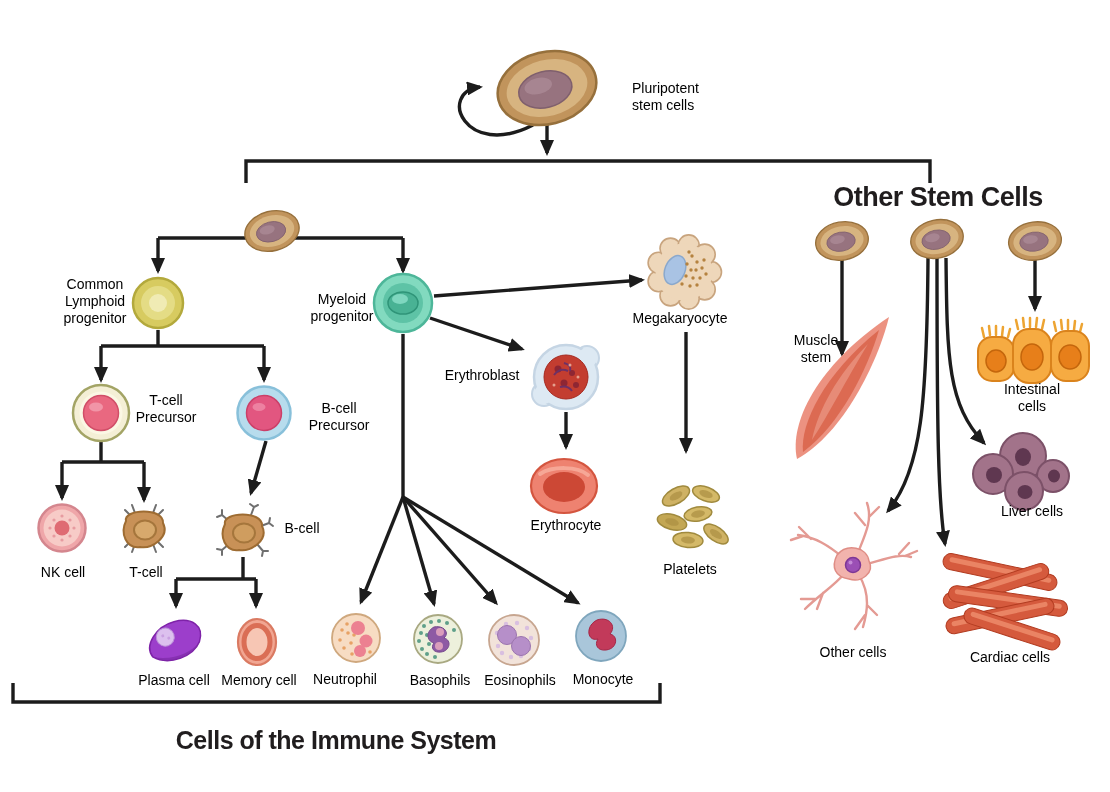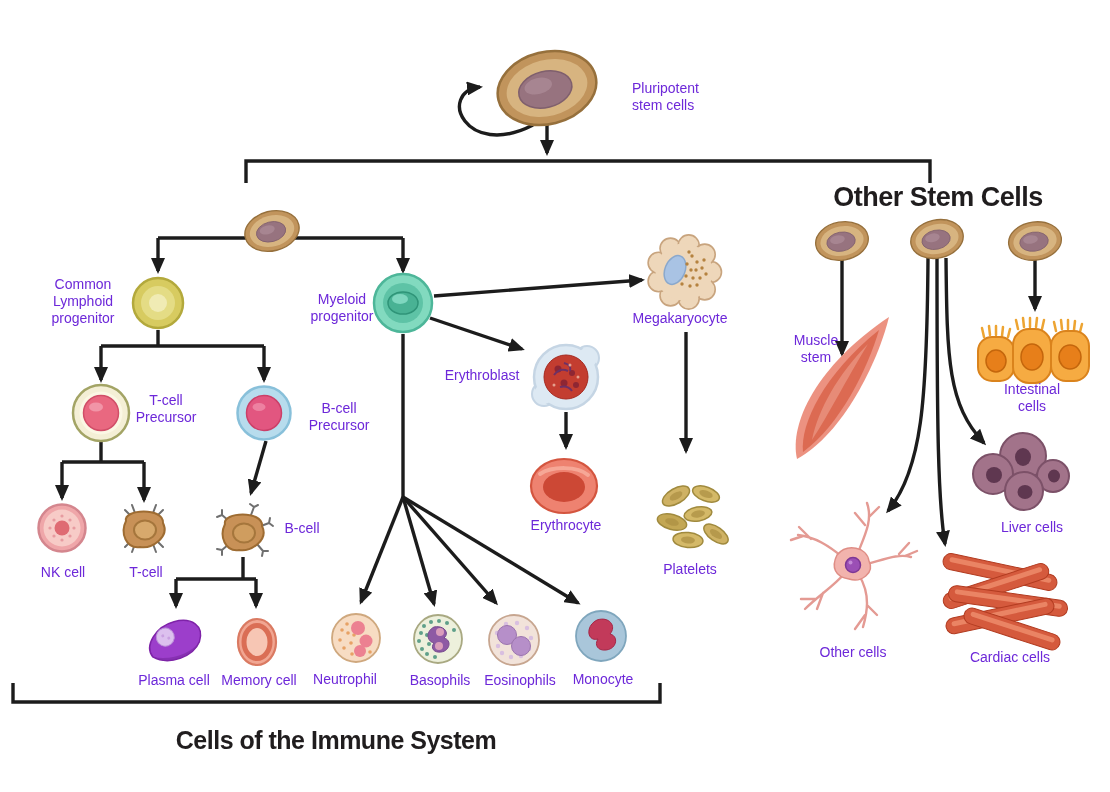--- a/index.html
+++ b/index.html
@@ -1,20 +1,20 @@
 <!DOCTYPE html>
 <html><head>
 <meta charset="utf-8">
 <style>
   html,body{margin:0;padding:0;background:#ffffff;}
   .stage{position:relative;width:1110px;height:792px;background:#ffffff;overflow:hidden;
          font-family:"Liberation Sans",sans-serif;}
   .stage svg{position:absolute;left:0;top:0;}
   .lbl{position:absolute;transform:translate(-50%,-50%);text-align:center;
-       font-size:14px;line-height:1.22;color:#6d28d9;white-space:pre-line;z-index:2;}
+       font-size:14px;line-height:1.22;color:#000000;white-space:pre-line;z-index:2;}
   .lbl.left-align{transform:translate(0,-50%);text-align:left;}
   .hdr{position:absolute;transform:translate(-50%,-50%);font-weight:bold;font-size:27px;
        color:#201d1e;white-space:nowrap;z-index:2;letter-spacing:-0.5px;}
   .caption{position:absolute;transform:translate(-50%,-50%);font-weight:bold;font-size:25px;
        color:#201d1e;white-space:nowrap;z-index:2;letter-spacing:-0.5px;}
 </style>
 </head>
 <body>
 
 <div class="stage">
@@ -369,21 +369,21 @@
           <rect x="-44" y="-4.5" width="88" height="5" rx="2.5" fill="#ef8f6e" opacity="0.8"></rect>
         </g>
   </g>
 </svg>
 
   <div class="hdr" style="left:938px;top:197px">Other Stem Cells</div>
   <div class="caption" style="left:336px;top:740px">Cells of the Immune System</div>
 
   <div class="lbl left-align" style="left:632px;top:97px">Pluripotent
 stem cells</div>
-  <div class="lbl" style="left:83px;top:302px">Common
+  <div class="lbl" style="left:95px;top:302px">Common
 Lymphoid
 progenitor</div>
   <div class="lbl" style="left:342px;top:308px">Myeloid
 progenitor</div>
   <div class="lbl" style="left:166px;top:409px">T-cell
 Precursor</div>
   <div class="lbl" style="left:339px;top:417px">B-cell
 Precursor</div>
   <div class="lbl" style="left:63px;top:573px">NK cell</div>
   <div class="lbl" style="left:146px;top:573px">T-cell</div>
@@ -394,16 +394,16 @@
   <div class="lbl" style="left:440px;top:681px">Basophils</div>
   <div class="lbl" style="left:520px;top:681px">Eosinophils</div>
   <div class="lbl" style="left:603px;top:680px">Monocyte</div>
   <div class="lbl" style="left:482px;top:376px">Erythroblast</div>
   <div class="lbl" style="left:566px;top:526px">Erythrocyte</div>
   <div class="lbl" style="left:680px;top:319px">Megakaryocyte</div>
   <div class="lbl" style="left:690px;top:570px">Platelets</div>
   <div class="lbl" style="left:816px;top:349px">Muscle
 stem</div>
   <div class="lbl" style="left:1032px;top:398px">Intestinal cells</div>
-  <div class="lbl" style="left:1032px;top:528px">Liver cells</div>
+  <div class="lbl" style="left:1032px;top:512px">Liver cells</div>
   <div class="lbl" style="left:853px;top:653px">Other cells</div>
   <div class="lbl" style="left:1010px;top:658px">Cardiac cells</div>
 </div>
 
 </body></html>

